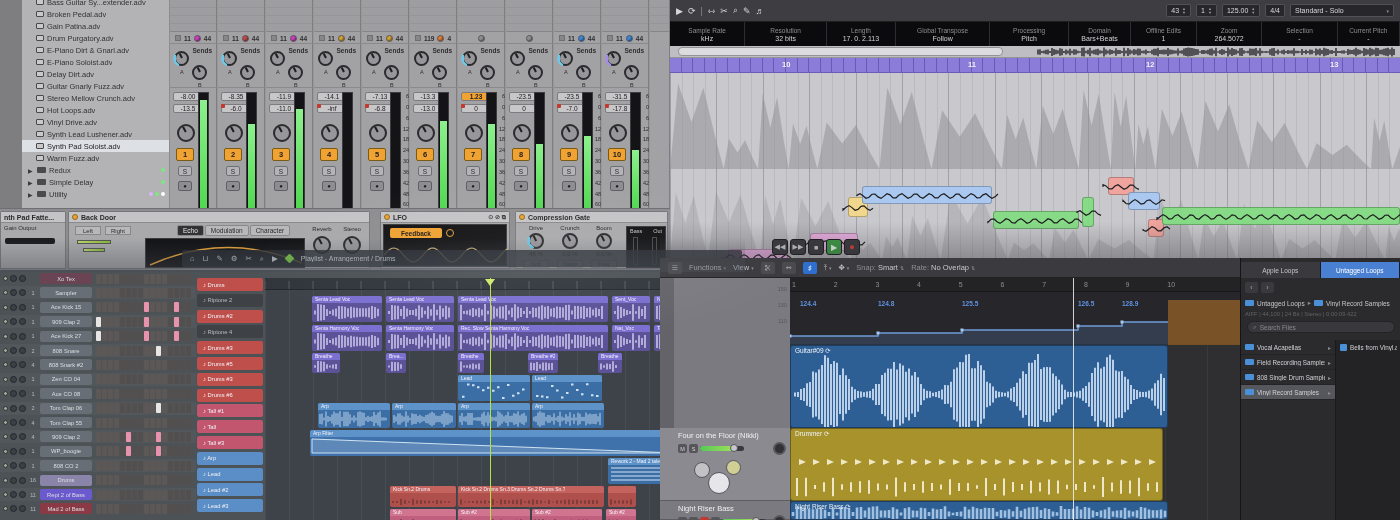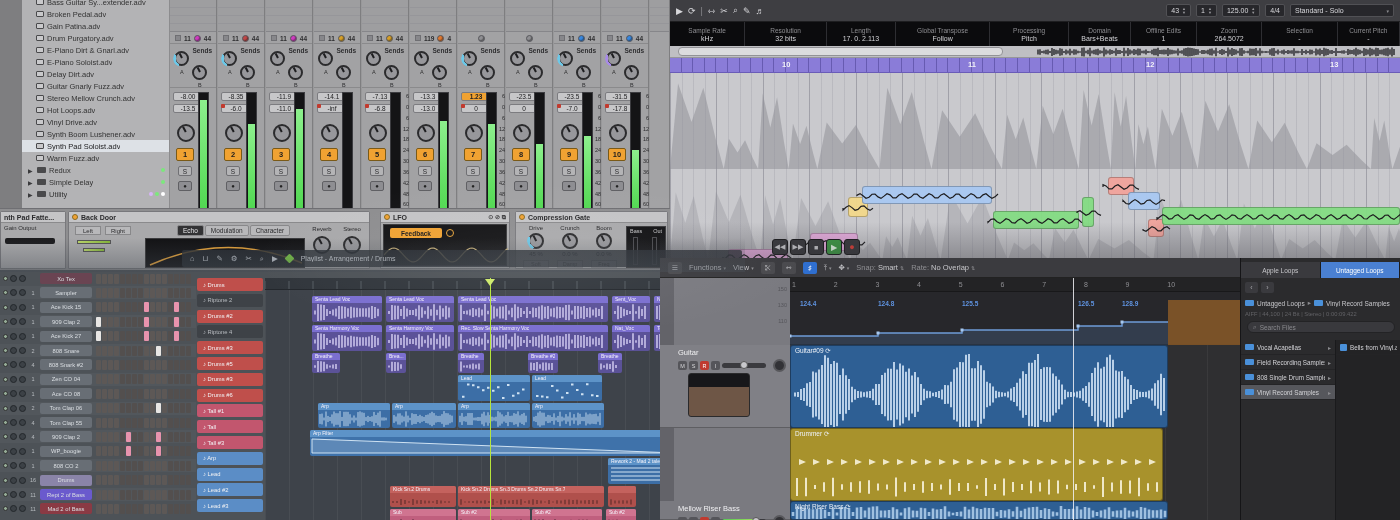--- a/index.html
+++ b/index.html
@@ -209,21 +209,21 @@
       <div class="bitem">
         <div class="ficon"></div>
         <div class="trunc" style="font-size: 7.5px;">Hot Loops.adv</div>
       </div>
       <div class="bitem">
         <div class="ficon"></div>
         <div class="trunc" style="font-size: 7.5px;">Vinyl Drive.adv</div>
       </div>
       <div class="bitem">
         <div class="ficon"></div>
-        <div class="trunc" style="font-size: 7.5px;">Synth Boom Lushener.adv</div>
+        <div class="trunc" style="font-size: 7.5px;">Synth Lead Lushener.adv</div>
       </div>
       <div class="bitem sel">
         <div class="ficon"></div>
         <div class="trunc" style="font-size: 7.5px;">Synth Pad Soloist.adv</div>
       </div>
       <div class="bitem">
         <div class="ficon"></div>
         <div class="trunc" style="font-size: 7.5px;">Warm Fuzz.adv</div>
       </div>
       <div class="bitem" style="padding-left: 6px;">
@@ -1539,36 +1539,39 @@
       <div class="tmp-lbl" style="left: 172px;">125.5</div>
       <div class="tmp-lbl" style="left: 288px;">126.5</div>
       <div class="tmp-lbl" style="left: 332px;">128.9</div>
       <div style="position: absolute; left: 378px; top: 8px; width: 72px; height: 45px; background: rgb(138, 90, 40); opacity: 0.85;"></div>
     </div>
   <div id="lg-headers">
       <div style="position: absolute; left: 0px; top: 0px; width: 14px; height: 100%; background: rgba(96, 96, 102, 0.9);"></div>
       <div class="tscale" style="top: 8px;">150</div>
       <div class="tscale" style="top: 24px;">130</div>
       <div class="tscale" style="top: 40px;">110</div>
-      <div class="hdr" style="top: 67px; height: 83px; background: rgb(128, 128, 134);">
-        <div class="hdr-name trunc">Guitar</div>
+      <div class="hdr" style="top: 150px; height: 73px; background: rgb(138, 138, 144);">
+        <div class="hdr-name trunc">Four on the Floor (Nikki)</div>
         <div class="hrow">
           <div class="hbtn">M</div>
           <div class="hbtn">S</div>
-          <div class="hbtn r">R</div>
-          <div class="hbtn">I</div>
           <div class="hslider">
-            <div class="cap" style="left: 18px;"></div>
+            <div class="fill" style="width: 75%;"></div>
+            <div class="cap" style="left: 30px;"></div>
           </div>
           <div class="hknob"></div>
         </div>
-        <div style="position: absolute; left: 28px; top: 28px; width: 62px; height: 44px; border-radius: 3px; background: linear-gradient(rgb(23, 23, 26) 0px, rgb(23, 23, 26) 30%, rgb(110, 86, 70) 30%); border: 1px solid rgb(42, 42, 44);"></div>
+        <div style="position: absolute; left: 30px; top: 24px; width: 56px; height: 42px;">
+          <div style="position: absolute; left: 18px; top: 20px; width: 22px; height: 22px; border-radius: 50%; background: rgb(230, 230, 234); border: 1px solid rgb(85, 85, 90);"></div>
+          <div style="position: absolute; left: 4px; top: 10px; width: 16px; height: 16px; border-radius: 50%; background: rgb(194, 194, 198); border: 1px solid rgb(85, 85, 90);"></div>
+          <div style="position: absolute; left: 36px; top: 8px; width: 15px; height: 15px; border-radius: 50%; background: rgb(207, 207, 150); border: 1px solid rgb(85, 85, 90);"></div>
+        </div>
       </div>
       <div class="hdr" style="top: 223px; height: 19px; background: rgb(122, 122, 128);">
-        <div class="hdr-name trunc">Mellow Riser Bass</div>
+        <div class="hdr-name trunc">Night Riser Bass</div>
         <div class="hrow">
           <div class="hbtn">M</div>
           <div class="hbtn">S</div>
           <div class="hbtn r">R</div>
           <div class="hbtn">I</div>
           <div class="hslider">
             <div class="fill" style="width: 75%;"></div>
             <div class="cap" style="left: 30px;"></div>
           </div>
           <div class="hknob"></div>

